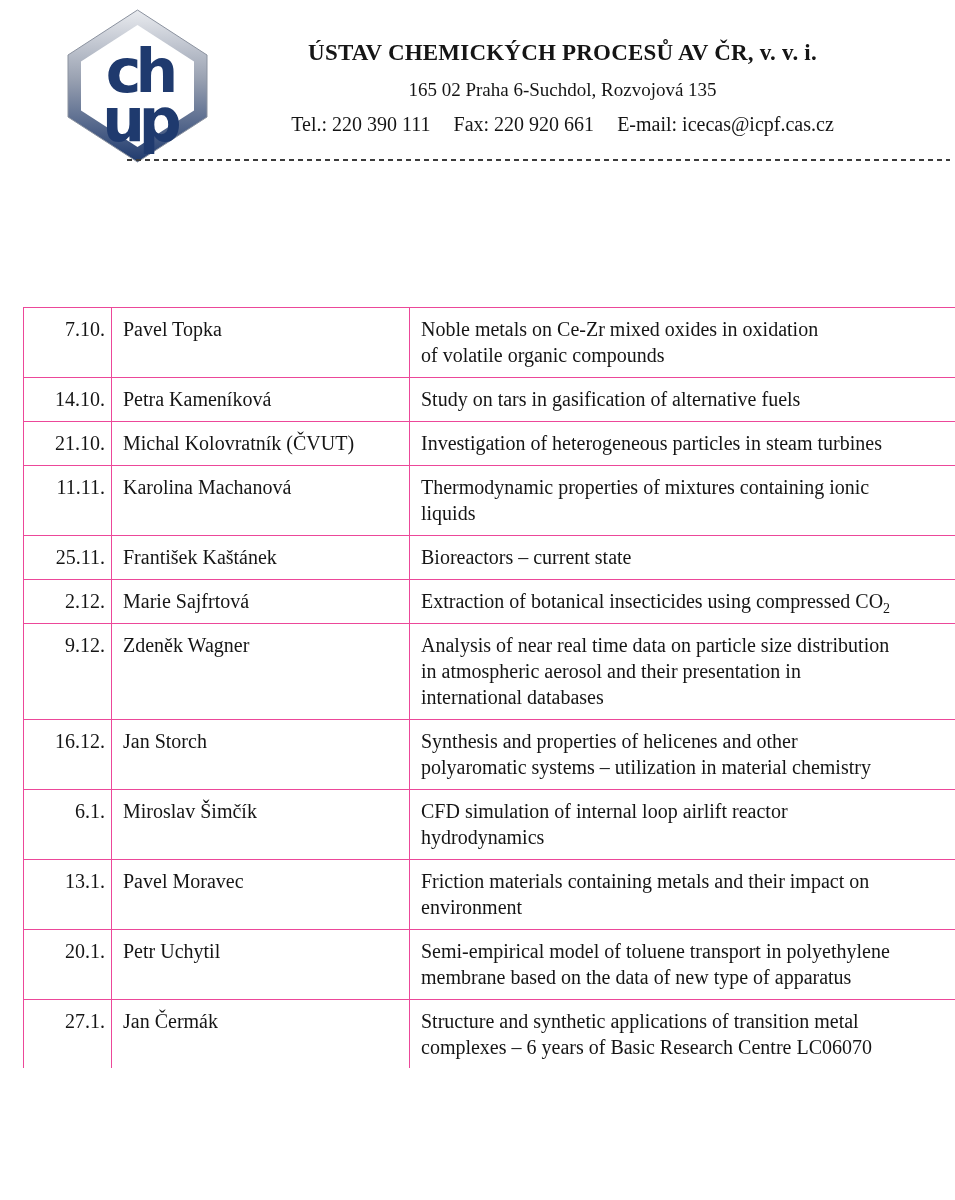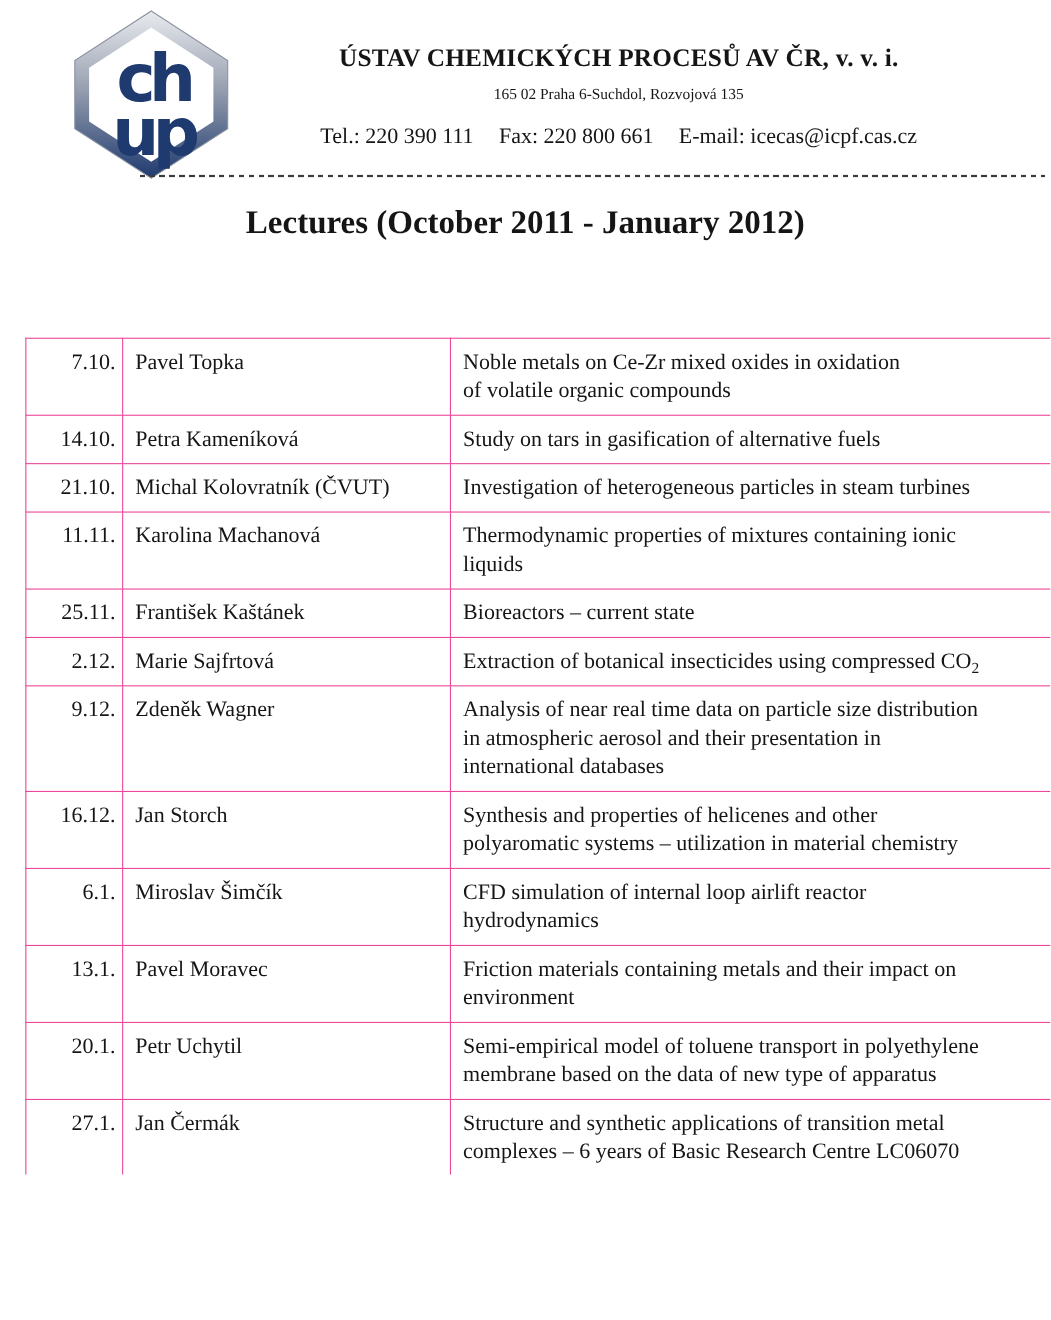--- a/index.html
+++ b/index.html
@@ -37,21 +37,21 @@
     left: 0; right: 0;
     top: 40px;
     font-size: 23px;
     font-weight: bold;
     letter-spacing: 0.2px;
   }
   .institute-address {
     position: absolute;
     left: 0; right: 0;
     top: 79px;
-    font-size: 14px;
+    font-size: 19px;
   }
   .institute-contact {
     position: absolute;
     left: 0; right: 0;
     top: 113px;
     font-size: 20px;
   }
   .institute-contact span { margin: 0 9px; }
 
   .divider {
@@ -146,28 +146,27 @@
     <path d="M77.5,17 L134,53.5 L134,102.5 L77.5,139 L21,102.5 L21,53.5 Z" fill="#ffffff"></path>
     <text x="79" y="84" text-anchor="middle" font-family="DejaVu Sans, sans-serif" font-weight="bold" font-size="60" letter-spacing="-6" fill="#1f3a6e">ch</text>
     <text x="79" y="133" text-anchor="middle" font-family="DejaVu Sans, sans-serif" font-weight="bold" font-size="60" letter-spacing="-6" fill="#1f3a6e">up</text>
   </svg>
 
   <div class="letterhead">
     <div class="institute-name">ÚSTAV CHEMICKÝCH PROCESŮ AV ČR, v. v. i.</div>
     <div class="institute-address">165 02 Praha 6-Suchdol, Rozvojová 135</div>
     <div class="institute-contact">
       <span>Tel.: 220 390 111</span>
-      <span>Fax: 220 800 661</span>
+      <span>Fax: 220 920 661</span>
       <span>E-mail: icecas@icpf.cas.cz</span>
     </div>
   </div>
 
   <div class="divider"></div>
 
-  <div class="doc-title">Lectures (October 2011 - January 2012)</div>
 
   <table class="schedule">
     <tbody>
         <tr>
           <td class="col-date">7.10.</td>
           <td class="col-name">Pavel Topka</td>
           <td class="col-topic">Noble metals on Ce-Zr mixed oxides in oxidation
 of volatile organic compounds</td>
         </tr>
         <tr>

